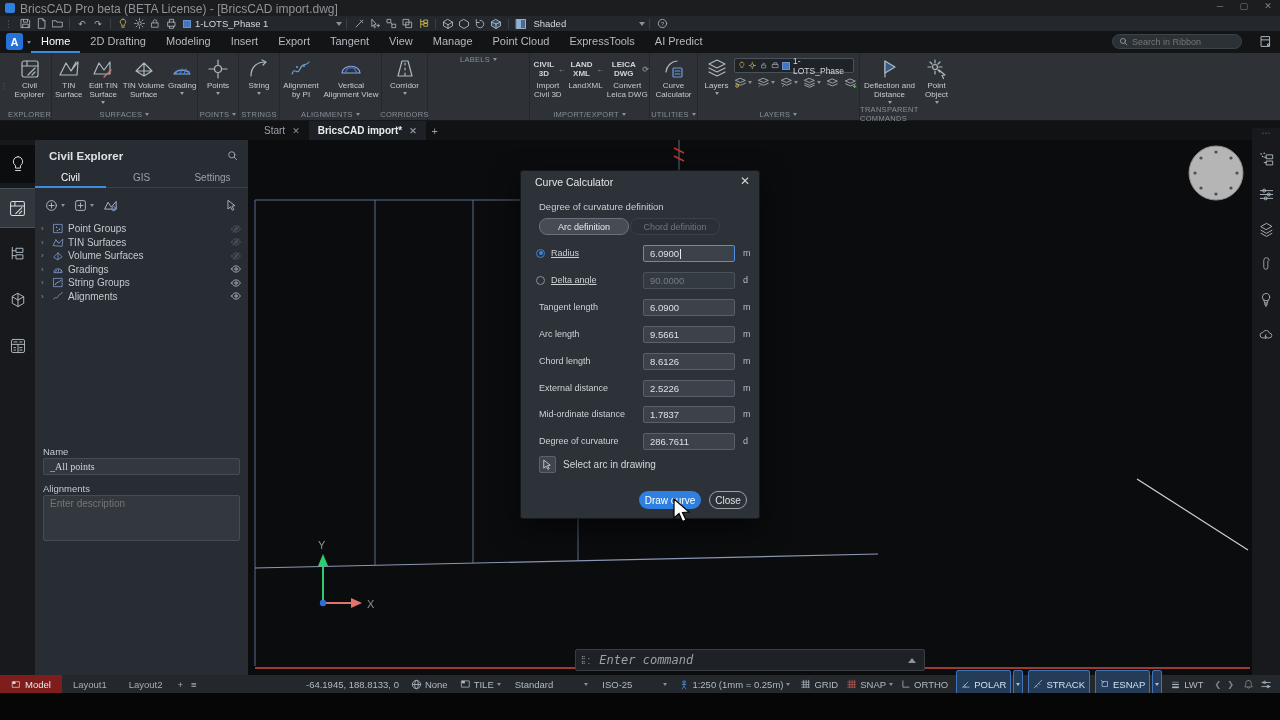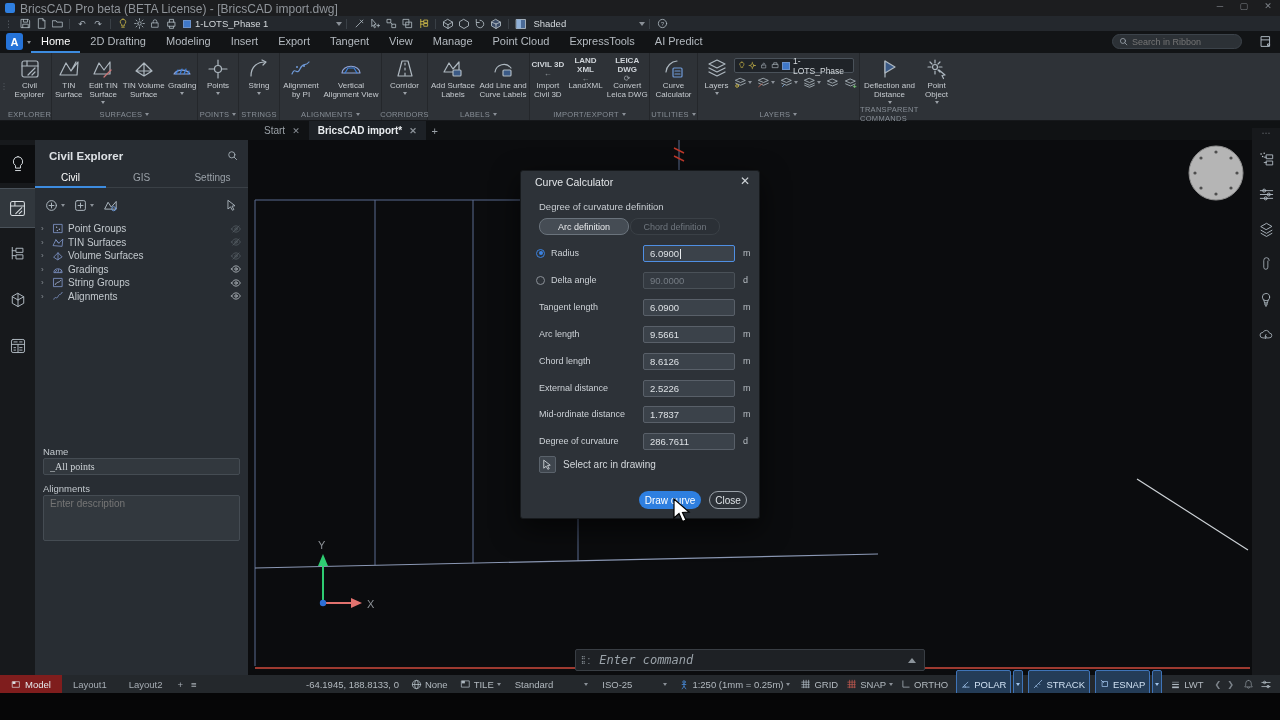--- a/index.html
+++ b/index.html
@@ -37,21 +37,21 @@
   
   .ribbon{ left:0; top:53px; width:1280px; height:68px; background:#2e3237; border-bottom:1px solid #16181b; display:flex; }
   .ribgrip{ width:8px; display:flex; align-items:center; justify-content:center; color:#5d646b; font-size:8px; }
   .rgroup{ display:flex; flex-direction:column; border-right:1px solid #24272b; }
   .rbtns{ flex:1; display:flex; align-items:flex-start; justify-content:center; padding-top:3px; gap:1px; }
   .rbtn{ display:flex; flex-direction:column; align-items:center; padding-top:1px; }
   .rbtn .ri{ height:24px; display:flex; align-items:center; justify-content:center; }
   .rlabel{ font-size:8px; line-height:8.5px; text-align:center; color:#c6cbd0; margin-top:1px; }
   .bdot{ width:0;height:0;border-left:2.5px solid transparent;border-right:2.5px solid transparent;border-top:3px solid #9aa0a6; margin-top:1.5px;}
   .rgl{ height:12px; display:flex; align-items:center; justify-content:center; gap:3px; font-size:7.5px; letter-spacing:.3px; color:#878e96; }
-  .rtag{ font-size:8px; font-weight:bold; color:#cfd4d9; line-height:9px; text-align:center; height:24px; display:flex; flex-direction:column; align-items:center; justify-content:center; }
+  .rtag{ font-size:8px; font-weight:bold; color:#cfd4d9; line-height:9px; text-align:center; height:24px; display:flex; flex-direction:row; align-items:center; justify-content:center; }
   .rtag .arr{ color:#9aa0a6; font-weight:normal; font-size:8px; }
   .laycombo{ width:120px; height:15px; background:#1f2328; border:1px solid #4a525a; border-radius:2px; display:flex; align-items:center; gap:3px; padding:0 3px; font-size:8.5px; color:#d4d9dd; }
   .layrow{ display:flex; align-items:center; gap:5px; margin-top:4px; }
   .layrow .li{ display:flex; align-items:center; gap:1px; }
 
   
   .doctabs{ left:0; top:121px; width:1280px; height:19px; background:#101214; display:flex; align-items:stretch; padding-left:255px; }
   .dtab{ display:flex; align-items:center; gap:7px; padding:0 9px; font-size:10px; color:#9aa1a7; }
   .dtab.active{ background:#1d2126; color:#e9ecef; font-weight:bold; }
   .dtab .x{ font-size:9px; color:#8a9097; }
@@ -90,21 +90,21 @@
   
   .dialog{ left:520px; top:170px; width:240px; height:349px; background:#2d3238; border:1px solid #171a1d; border-radius:3px; box-shadow:0 10px 28px rgba(0,0,0,.6); }
   .dtitle{ position:absolute; left:14px; top:5px; font-size:10.5px; color:#e3e6e9; }
   .dclose{ position:absolute; right:9px; top:3px; font-size:12px; color:#ced3d7; }
   .dsection{ position:absolute; left:18px; top:30px; font-size:9.5px; color:#c9ced3; }
   .seg{ position:absolute; top:47px; height:17px; font-size:9px; display:flex; align-items:center; justify-content:center; border-radius:8px; }
   .seg.on{ left:18px; width:90px; background:#454c54; border:1px solid #6a737c; color:#e8eaec; }
   .seg.off{ left:109px; width:90px; background:#2b3036; border:1px solid #3a4046; color:#6f767e; }
   .drow{ position:absolute; left:0; width:240px; height:17px; }
   .dlbl{ position:absolute; left:18px; top:3px; font-size:9px; color:#ccd1d6; }
-  .dlbl.r{ left:30px; }
+  .dlbl.r{ left:30px;text-decoration:underline; }
   .radio{ position:absolute; left:15px; top:3.5px; width:9px; height:9px; border:1px solid #8a9097; border-radius:50%; }
   .radio.on{ border-color:#3b82e0; }
   .radio.on::after{ content:""; position:absolute; left:1.5px; top:1.5px; width:4px; height:4px; background:#3b82e0; border-radius:50%; }
   .fieldbox{ position:absolute; left:122px; top:0; width:92px; height:17px; background:#3b424a; border:1px solid #596069; border-radius:2px; font-size:9.5px; color:#dde1e5; display:flex; align-items:center; padding-left:6px; }
   .fieldbox.focus{ border-color:#4f8fe3; }
   .fieldbox.dim{ background:#343a41; border-color:#4a5158; color:#757c84; }
   .caretbar{ width:1px; height:10px; background:#e8ebee; margin-left:1px; }
   .unit{ position:absolute; left:222px; top:3px; font-size:9px; color:#b7bdc3; }
   .selarc{ position:absolute; left:18px; top:285px; width:17px; height:17px; background:#3f464e; border:1px solid #5a626b; border-radius:2px; display:flex; align-items:center; justify-content:center; }
   .selarclbl{ position:absolute; left:42px; top:288px; font-size:10px; color:#d3d7db; }
@@ -446,40 +446,20 @@
           <span class="rlabel">Corridor</span>
           <span class="bdot"></span>
         </div>
       </div>
       <div class="rgl">
           <span>CORRIDORS</span>
         </div>
     </div>
 
     <div class="rgroup" style="width:102px">
-      <div class="rbtns">
-        <div class="rbtn" style="width:48px">
-          <span class="ri">
-              <svg width="22" height="22" viewBox="0 0 22 22">
-                <path class="ico" d="M2 14l5-9 4 6 6-7v10z"></path>
-                <rect x="11" y="12" width="8" height="6" rx="1" class="ico" style="fill:#3b5a86"></rect>
-              </svg>
-            </span>
-          <span class="rlabel">Add Surface Labels</span>
-        </div>
-        <div class="rbtn" style="width:50px">
-          <span class="ri">
-              <svg width="22" height="22" viewBox="0 0 22 22">
-                <path class="ico" d="M3 14a9 9 0 0 1 16-4"></path>
-                <rect x="11" y="12" width="8" height="6" rx="1" class="ico" style="fill:#3b5a86"></rect>
-              </svg>
-            </span>
-          <span class="rlabel">Add Line and Curve Labels</span>
-        </div>
-      </div>
       <div class="rgl">
           <span>LABELS</span>
           <span class="cvs cv"></span>
         </div>
     </div>
 
     <div class="rgroup" style="width:120px">
       <div class="rbtns">
         <div class="rbtn" style="width:36px">
           <span class="rtag">

